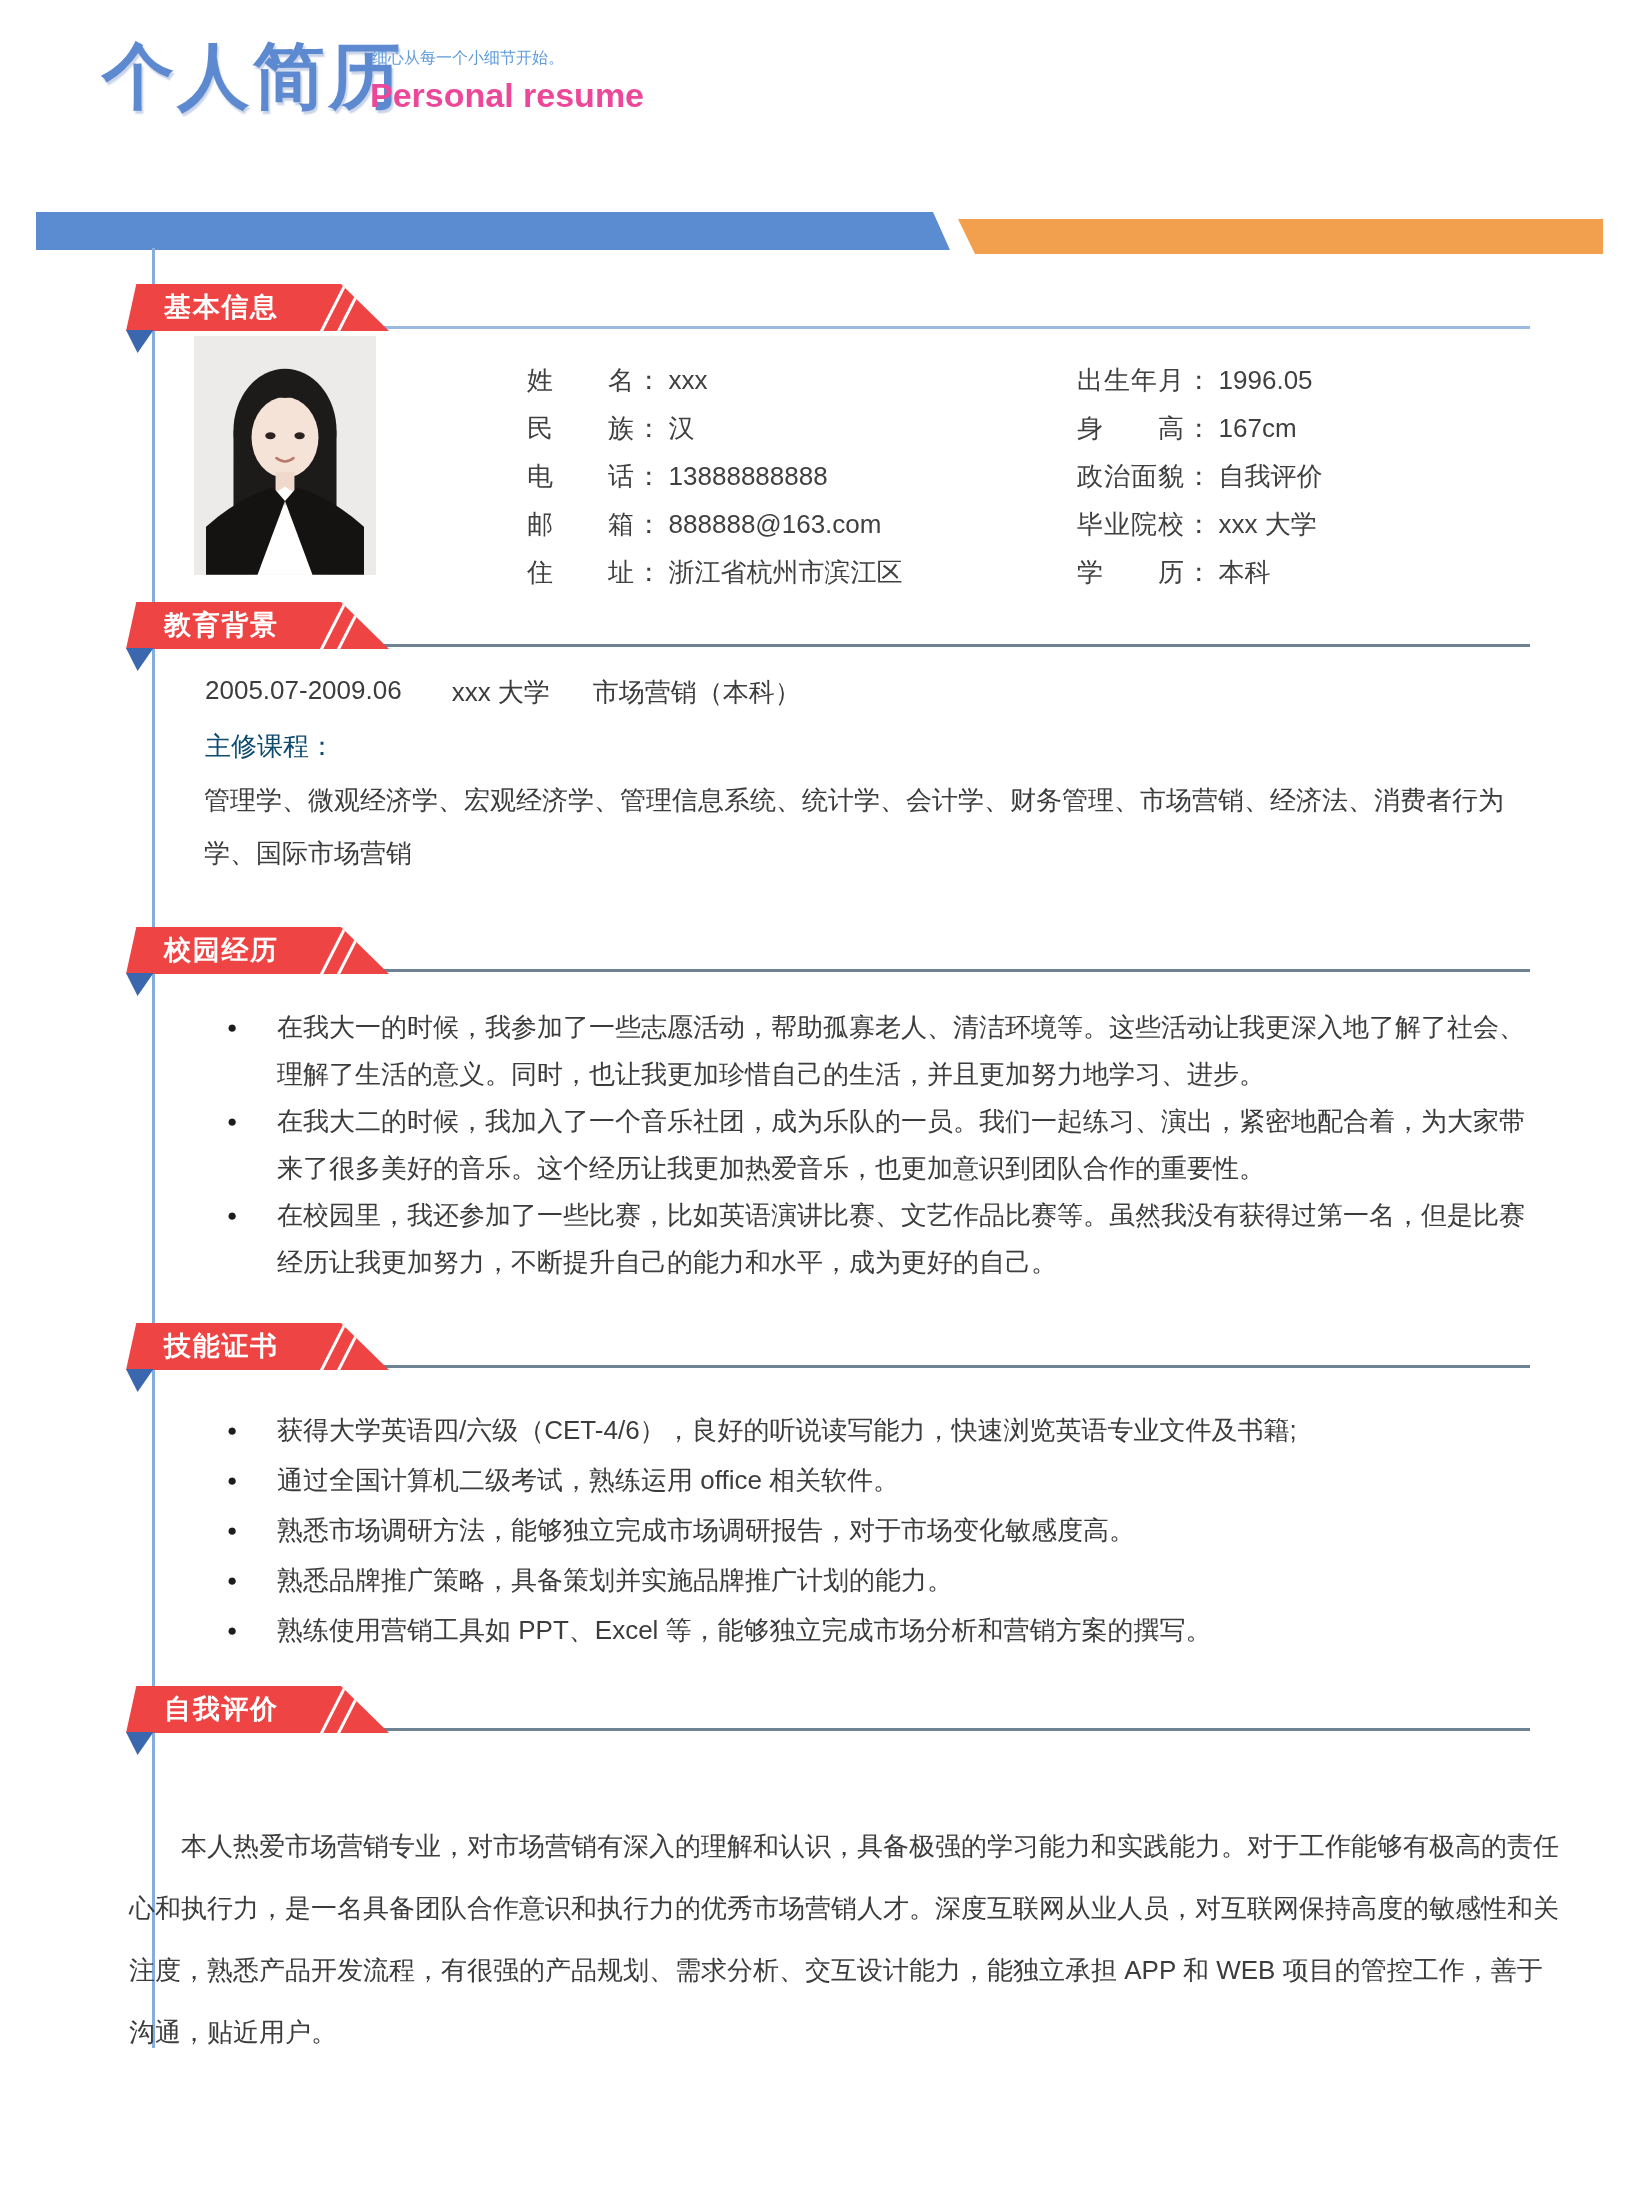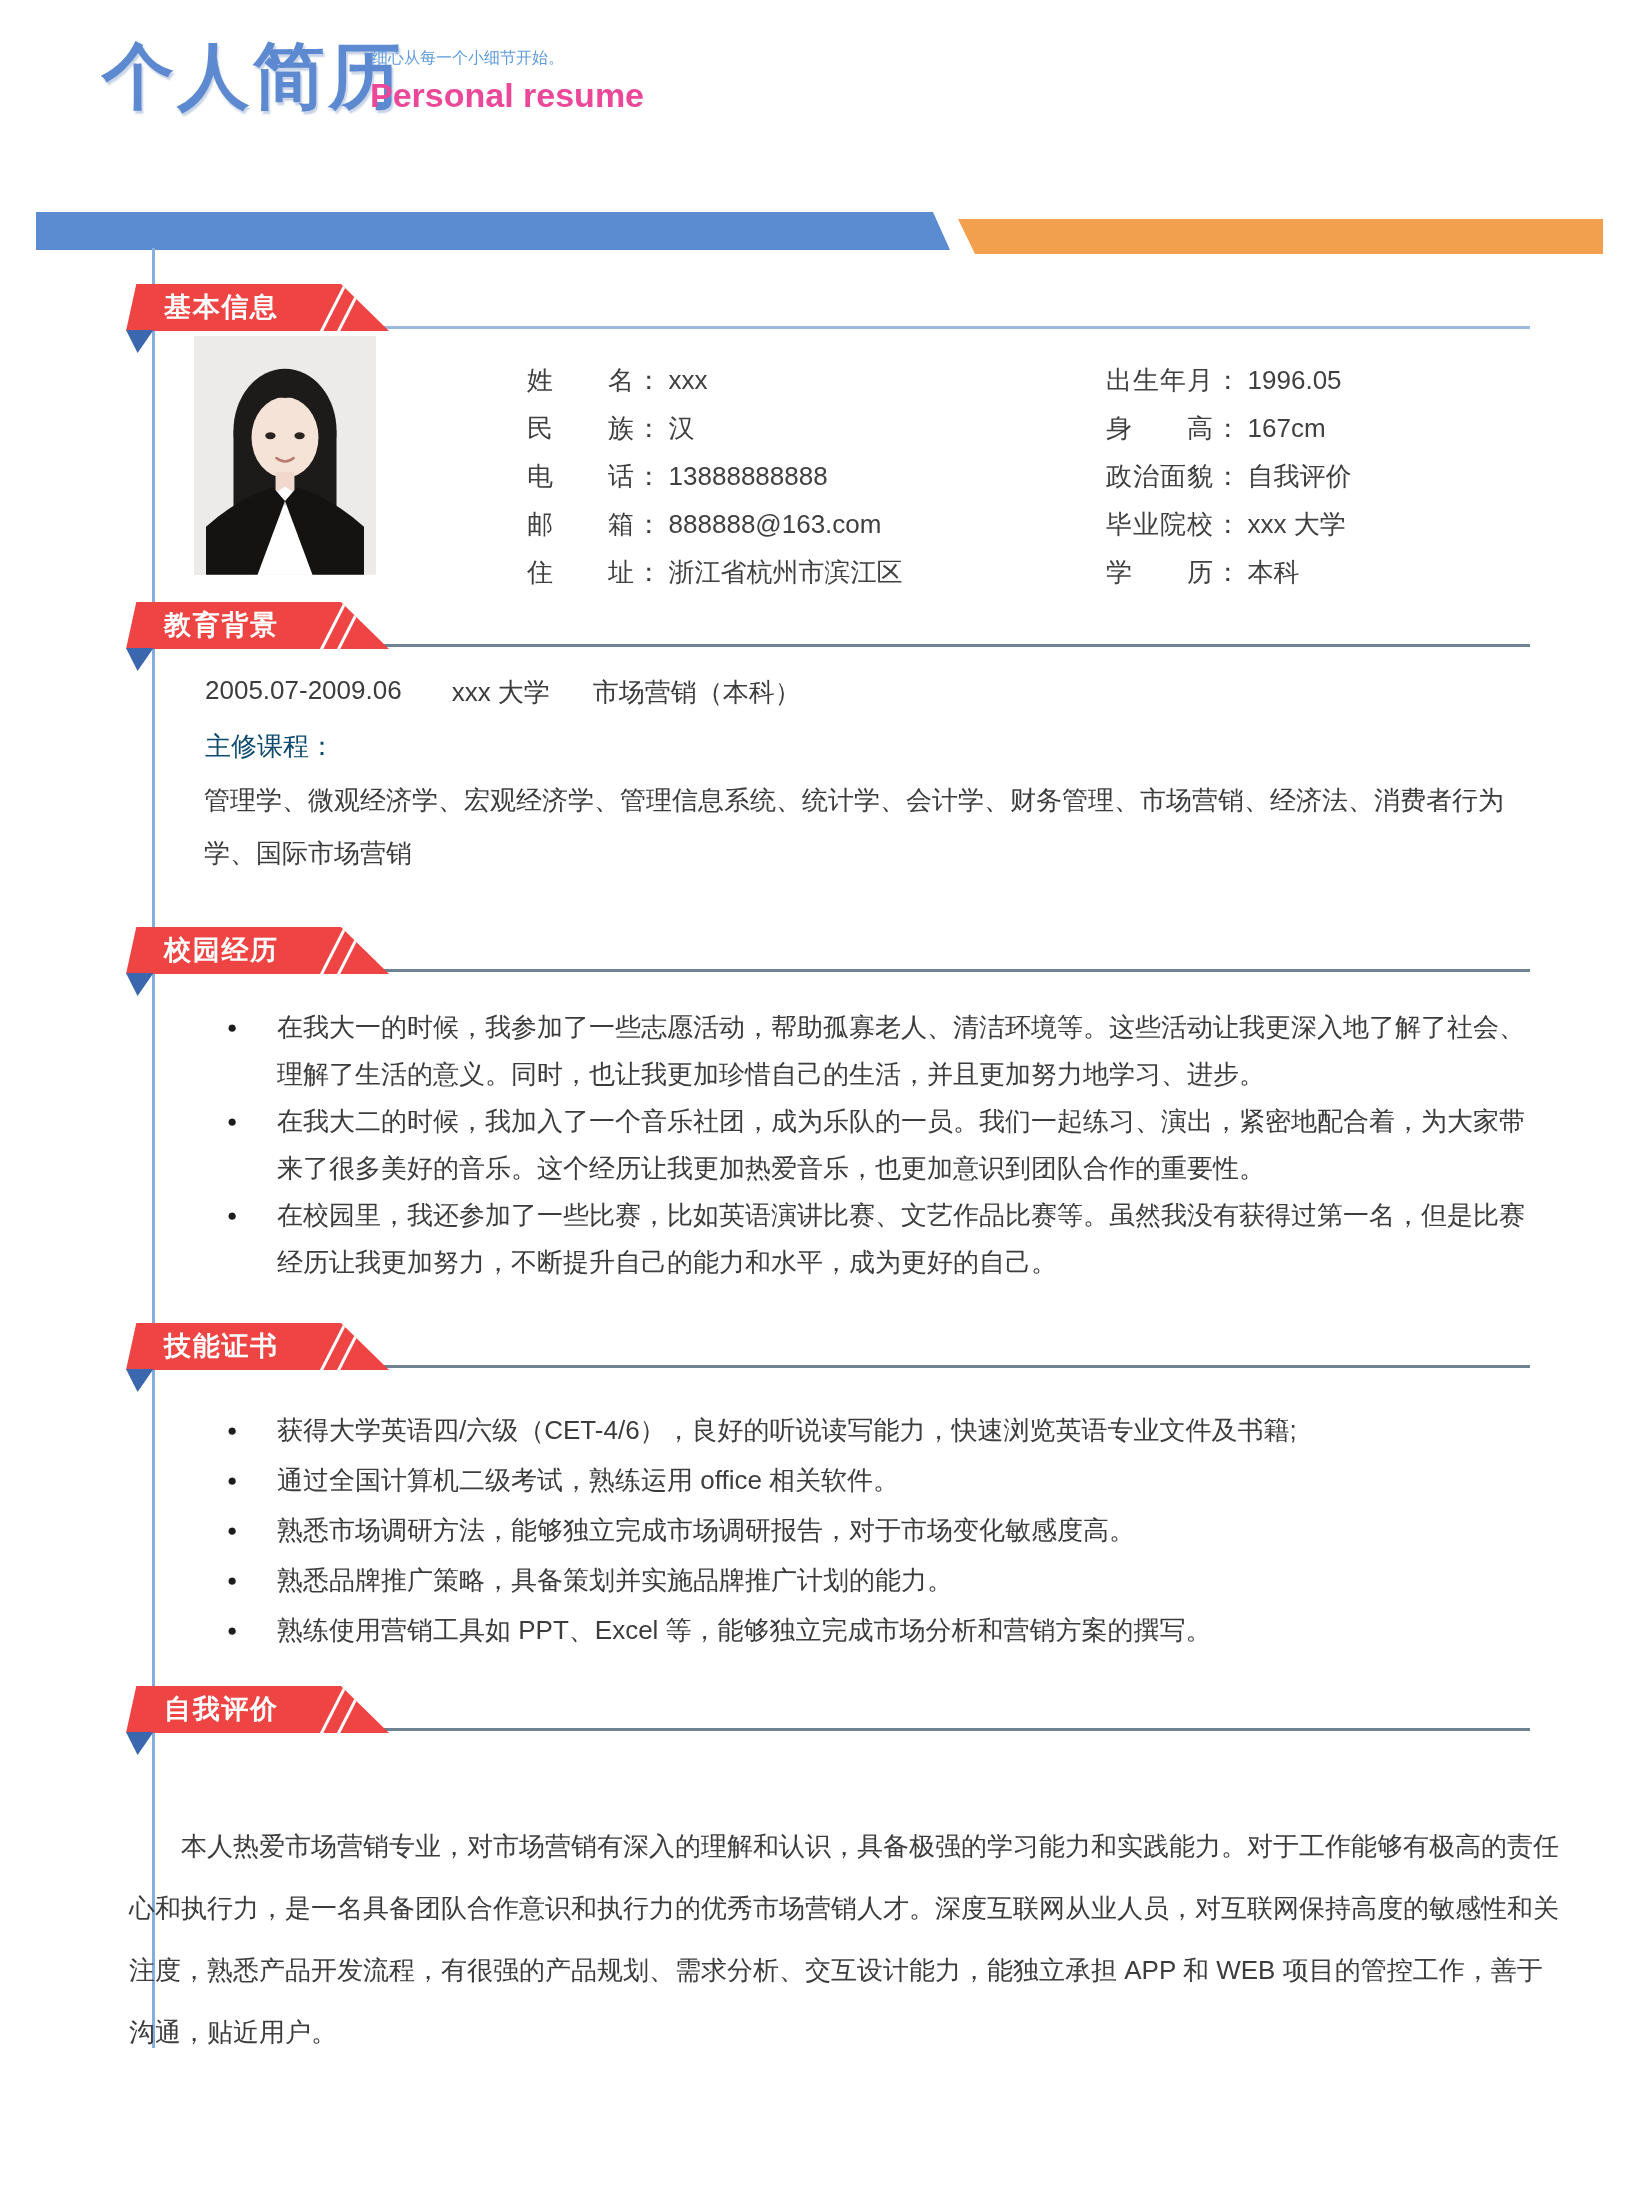--- a/index.html
+++ b/index.html
@@ -24,21 +24,21 @@
   .stripe.s2{left:222px;}
   .fold{position:absolute;left:126px;top:46px;width:27.5px;height:23px;background:#3a67ae;clip-path:polygon(0 0,100% 0,42% 100%);}
   .rule{position:absolute;top:42px;left:370px;width:1160px;height:2.6px;}
   .rule.light{background:#9bb8de;}
   .rule.dark{background:#6d8292;}
 
   
   .photo{position:absolute;left:194px;top:52px;width:182px;height:239px;background:#ecebe9;}
   .fields{position:absolute;top:79px;}
   .fields.left{left:527px;width:482px;}
-  .fields.right{left:1106px;width:482px;}
+  .fields.right{left:1077px;width:482px;}
   .frow{display:flex;align-items:baseline;height:48px;font-size:26px;color:#404040;}
   .flabel{display:inline-block;width:107px;text-align:justify;text-align-last:justify;}
   .fsep{margin:0 6.9px 0 1.7px;}
   .fvalue{white-space:nowrap;}
 
   
   .edu-row{position:absolute;left:205px;top:73px;display:flex;font-size:26px;color:#3c3c3c;}
   .edu-row .school{margin-left:50px;}
   .edu-row .major{margin-left:43px;}
   .edu-courses-label{position:absolute;left:205px;top:127px;font-size:26px;color:#0c4a6e;}

